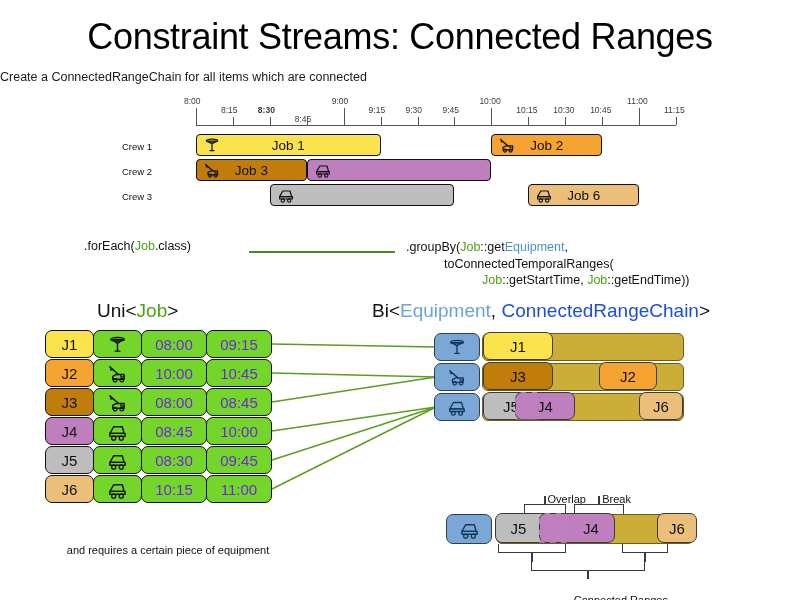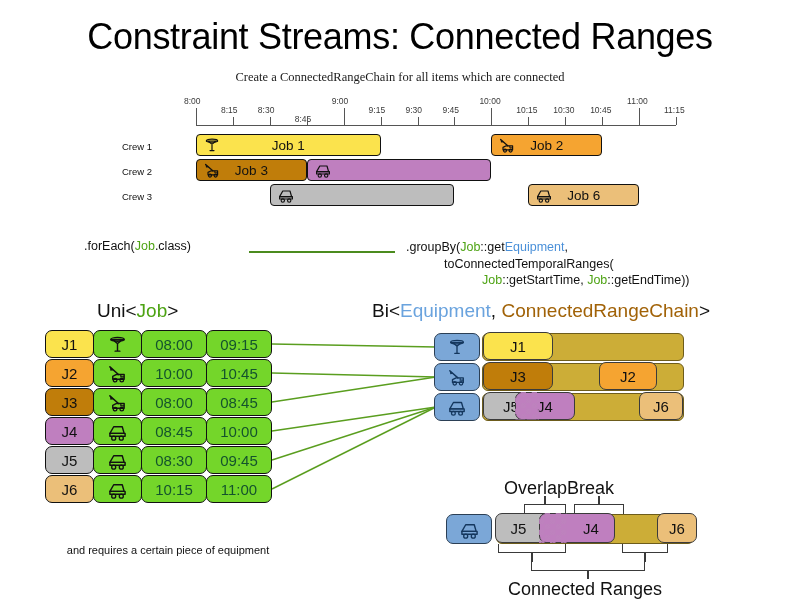--- a/index.html
+++ b/index.html
@@ -9,22 +9,22 @@
     color:#000;overflow:hidden;position:relative;
   }
   .abs{position:absolute;}
 
   
   #title{
     left:0;top:16px;width:800px;text-align:center;
     font-size:36px;font-weight:400;letter-spacing:-0.3px;color:#000;
   }
   #subtitle{
-    left:0;top:70px;width:800px;text-align:center;
-    font-size:12.5px;color:#1a1a1a;font-family:Liberation Serif, serif;
+    left:0;top:70px;width:800px;text-align:left;
+    font-size:12.5px;color:#1a1a1a;
   }
 
   
   #gantt{left:0;top:96px;width:800px;height:126px;}
   .tick-label{font-size:8.5px;color:#3a3a3a;position:absolute;white-space:nowrap;}
   .tick-mark{position:absolute;width:1px;background:#555;}
   .axis-line{position:absolute;height:1px;background:#555;}
   .crew-label{position:absolute;font-size:9.5px;color:#111;white-space:nowrap;}
   .jobbar{
     position:absolute;border:1.4px solid #111;border-radius:4px;
@@ -39,35 +39,35 @@
   #codeLeft{left:84px;top:239px;font-size:12.5px;color:#111;white-space:nowrap;}
   #codeRight{left:406px;top:239px;font-size:12.5px;color:#111;line-height:16.5px;white-space:pre;}
   .kw-green{color:#4da313;}
   .kw-blue{color:#4a90d9;}
   #codeArrow{left:249px;top:251px;width:146px;height:2px;background:#4b8b1e;}
 
   
   .sec-head{font-size:19px;color:#111;white-space:nowrap;}
   #uniHead{left:97px;top:300px;}
   #biHead{left:372px;top:300px;}
-  .c-chain{color:#a16207;}
+  .c-chain{color:#1d4ed8;}
   .c-equip{color:#6aa3de;}
   .c-job{color:#4da313;}
 
   
   #uniTable{left:45px;top:330px;width:228px;}
   .urow{position:relative;height:28px;margin-bottom:1px;display:flex;}
   .ucell{
     border:1.6px solid #111;border-radius:7px;box-sizing:border-box;
     display:flex;align-items:center;justify-content:center;
     font-size:15px;color:#111;margin-right:-1px;
   }
   .ucell.id{width:49px;}
   .ucell.eq{width:49px;background:#74d62a;}
-  .ucell.t1,.ucell.t2{width:66px;background:#74d62a;color:#14532d;font-size:15px;}
+  .ucell.t1,.ucell.t2{width:66px;background:#74d62a;color:#6d28d9;font-size:15px;}
 
   
   #links{left:0;top:0;width:800px;height:600px;pointer-events:none;}
 
   
   #biChains{left:434px;top:333px;width:250px;}
   .brow{position:relative;height:28px;margin-bottom:2px;display:flex;align-items:center;}
   .beq{
     width:46px;height:28px;background:#7ba7d7;border:1.6px solid #2b3f55;
     border-radius:7px;box-sizing:border-box;display:flex;align-items:center;
@@ -87,40 +87,40 @@
     border:none;border-radius:0;
     background-image:
       linear-gradient(45deg,rgba(190,130,190,.85) 25%,transparent 25%,transparent 75%,rgba(190,130,190,.85) 75%),
       linear-gradient(45deg,rgba(190,130,190,.85) 25%,transparent 25%,transparent 75%,rgba(190,130,190,.85) 75%);
     background-size:11px 11px;background-position:0 0,5.5px 5.5px;
   }
 
   
   #detail{left:446px;top:492px;width:250px;}
   .brace{position:absolute;box-sizing:border-box;border:1.6px solid #3a3a3a;}
-  .dlabel{position:absolute;font-size:18px;color:#111;white-space:nowrap;text-align:left;}
+  .dlabel{position:absolute;font-size:11px;color:#111;white-space:nowrap;text-align:right;margin-top:15px;}
 
   
   #footnote{left:8px;top:543px;width:320px;text-align:center;font-size:11px;
     line-height:14px;color:#111;}
 </style>
 </head>
 <body>
 
 <div class="abs" id="title">Constraint Streams: Connected Ranges</div>
 <div class="abs" id="subtitle">Create a ConnectedRangeChain for all items which are connected</div>
 
 <div class="abs" id="gantt">
   <div class="axis-line" id="axisLine" style="left: 196px; top: 29px; width: 480px;"></div>
   <div id="tickHolder">
       <div class="tick-label" style="left: 184px; top: 0px;">8:00</div>
       <div class="tick-mark" style="left: 196px; top: 12px; height: 17px;"></div>
       <div class="tick-label" style="left: 220.923px; top: 9px;">8:15</div>
       <div class="tick-mark" style="left: 232.923px; top: 21px; height: 8px;"></div>
-      <div class="tick-label" style="left: 257.846px; top: 9px;">8:30</div>
+      <div class="tick-label" style="left: 257.846px; top: 9px; font-weight: bold;">8:30</div>
       <div class="tick-mark" style="left: 269.846px; top: 21px; height: 8px;"></div>
       <div class="tick-label" style="left: 294.769px; top: 18px;">8:45</div>
       <div class="tick-mark" style="left: 306.769px; top: 21px; height: 8px;"></div>
       <div class="tick-label" style="left: 331.692px; top: 0px;">9:00</div>
       <div class="tick-mark" style="left: 343.692px; top: 12px; height: 17px;"></div>
       <div class="tick-label" style="left: 368.615px; top: 9px;">9:15</div>
       <div class="tick-mark" style="left: 380.615px; top: 21px; height: 8px;"></div>
       <div class="tick-label" style="left: 405.538px; top: 9px;">9:30</div>
       <div class="tick-mark" style="left: 417.538px; top: 21px; height: 8px;"></div>
       <div class="tick-label" style="left: 442.462px; top: 9px;">9:45</div>

